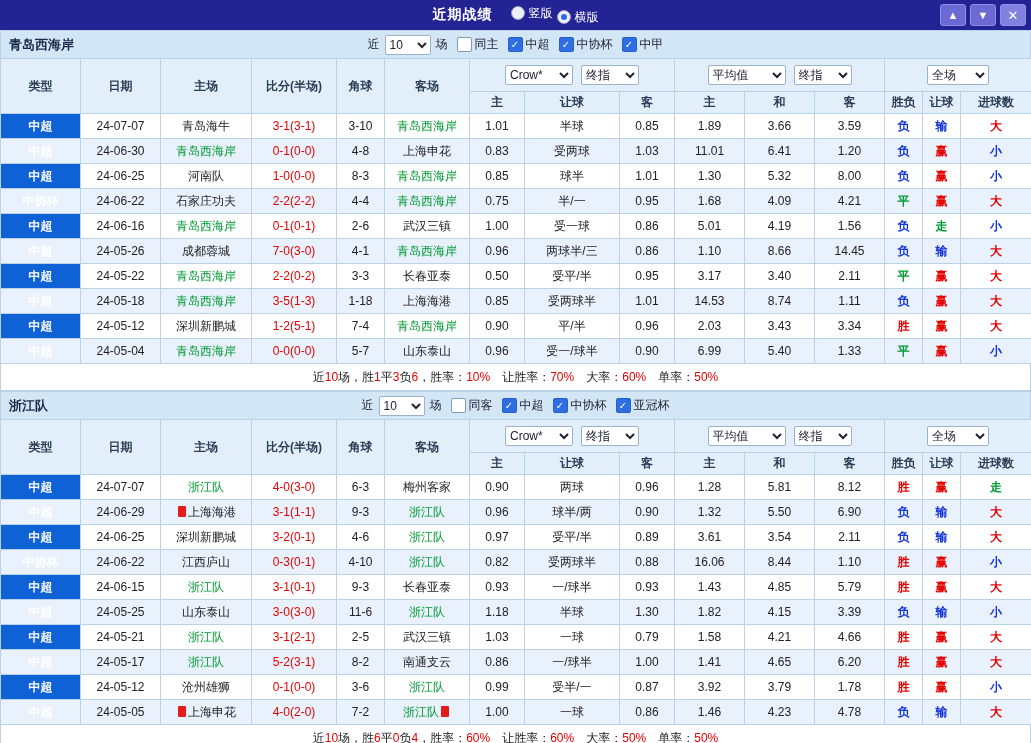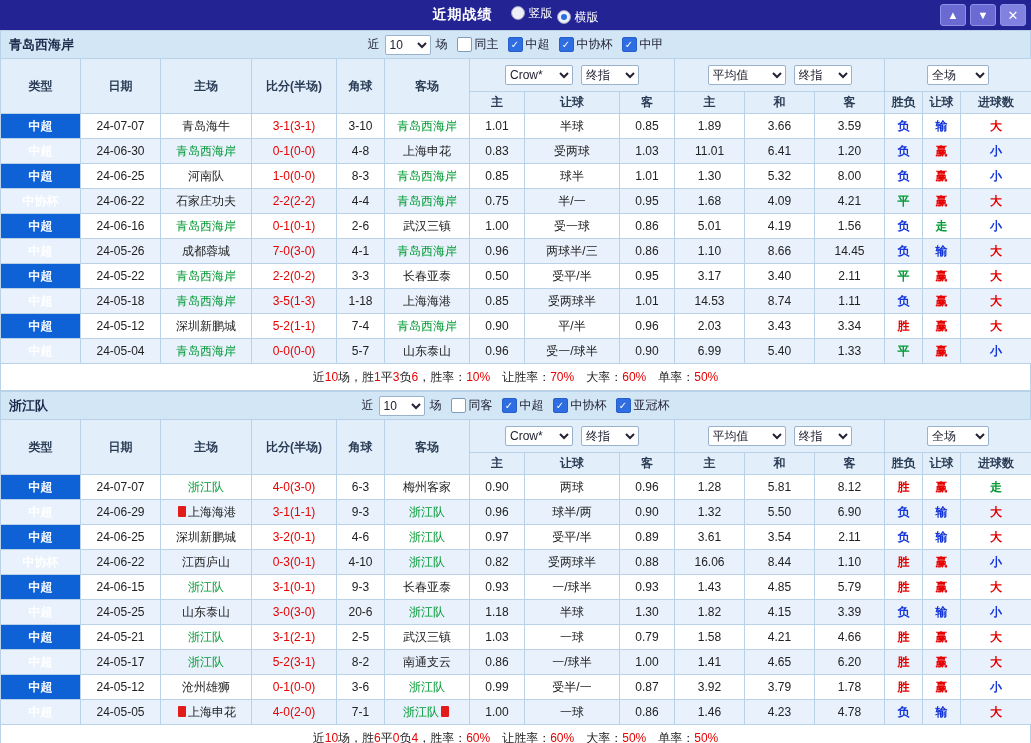--- a/index.html
+++ b/index.html
@@ -268,21 +268,21 @@
             <td>8.74</td>
             <td>1.11</td>
             <td class="c-blue bold">负</td>
             <td class="c-red bold">赢</td>
             <td class="c-red bold">大</td>
           </tr>
           <tr class="">
             <td class="type">中超</td>
             <td>24-05-12</td>
             <td><span class="">深圳新鹏城</span></td>
-            <td class="score">5-2(1-1)</td>
+            <td class="score">1-2(5-1)</td>
             <td>7-4</td>
             <td><span class="green">青岛西海岸</span></td>
             <td>0.90</td>
             <td>平/半</td>
             <td>0.96</td>
             <td>2.03</td>
             <td>3.43</td>
             <td>3.34</td>
             <td class="c-red bold">胜</td>
             <td class="c-red bold">赢</td>
@@ -477,21 +477,21 @@
             <td>5.79</td>
             <td class="c-red bold">胜</td>
             <td class="c-red bold">赢</td>
             <td class="c-red bold">大</td>
           </tr>
           <tr class="alt">
             <td class="type">中超</td>
             <td>24-05-25</td>
             <td><span class="">山东泰山</span></td>
             <td class="score">3-0(3-0)</td>
-            <td>20-6</td>
+            <td>11-6</td>
             <td><span class="green">浙江队</span></td>
             <td>1.18</td>
             <td>半球</td>
             <td>1.30</td>
             <td>1.82</td>
             <td>4.15</td>
             <td>3.39</td>
             <td class="c-blue bold">负</td>
             <td class="c-blue bold">输</td>
             <td class="c-blue bold">小</td>
@@ -545,21 +545,21 @@
             <td>1.78</td>
             <td class="c-red bold">胜</td>
             <td class="c-red bold">赢</td>
             <td class="c-blue bold">小</td>
           </tr>
           <tr class="alt">
             <td class="type">中超</td>
             <td>24-05-05</td>
             <td><span class="redcard"></span><span class="">上海申花</span></td>
             <td class="score">4-0(2-0)</td>
-            <td>7-1</td>
+            <td>7-2</td>
             <td><span class="green">浙江队</span><span class="redcard"></span></td>
             <td>1.00</td>
             <td>一球</td>
             <td>0.86</td>
             <td>1.46</td>
             <td>4.23</td>
             <td>4.78</td>
             <td class="c-blue bold">负</td>
             <td class="c-blue bold">输</td>
             <td class="c-red bold">大</td>

